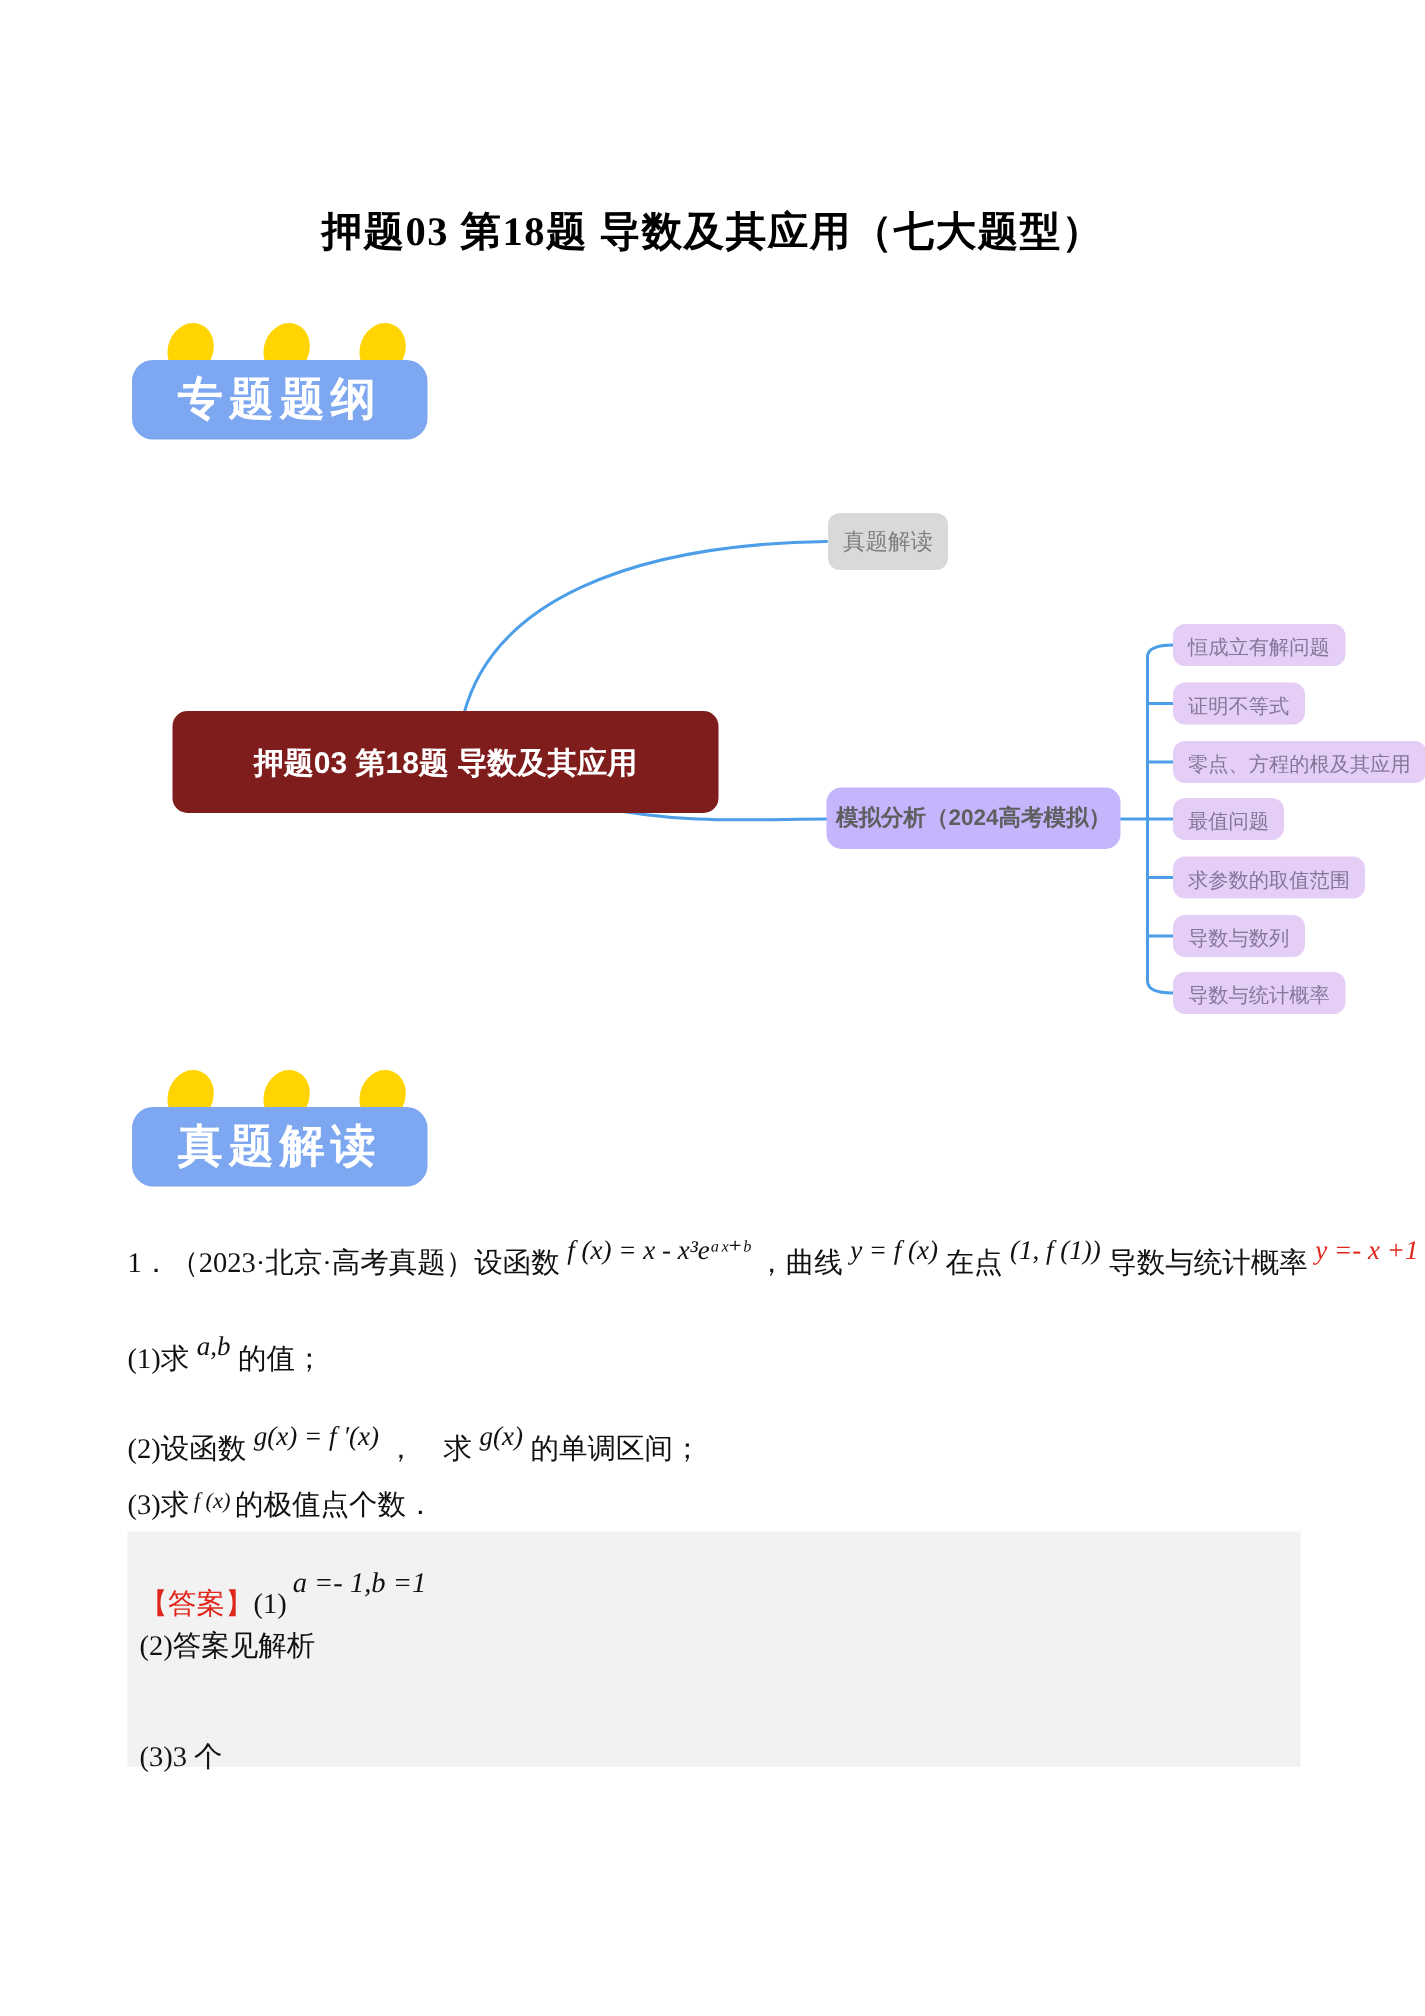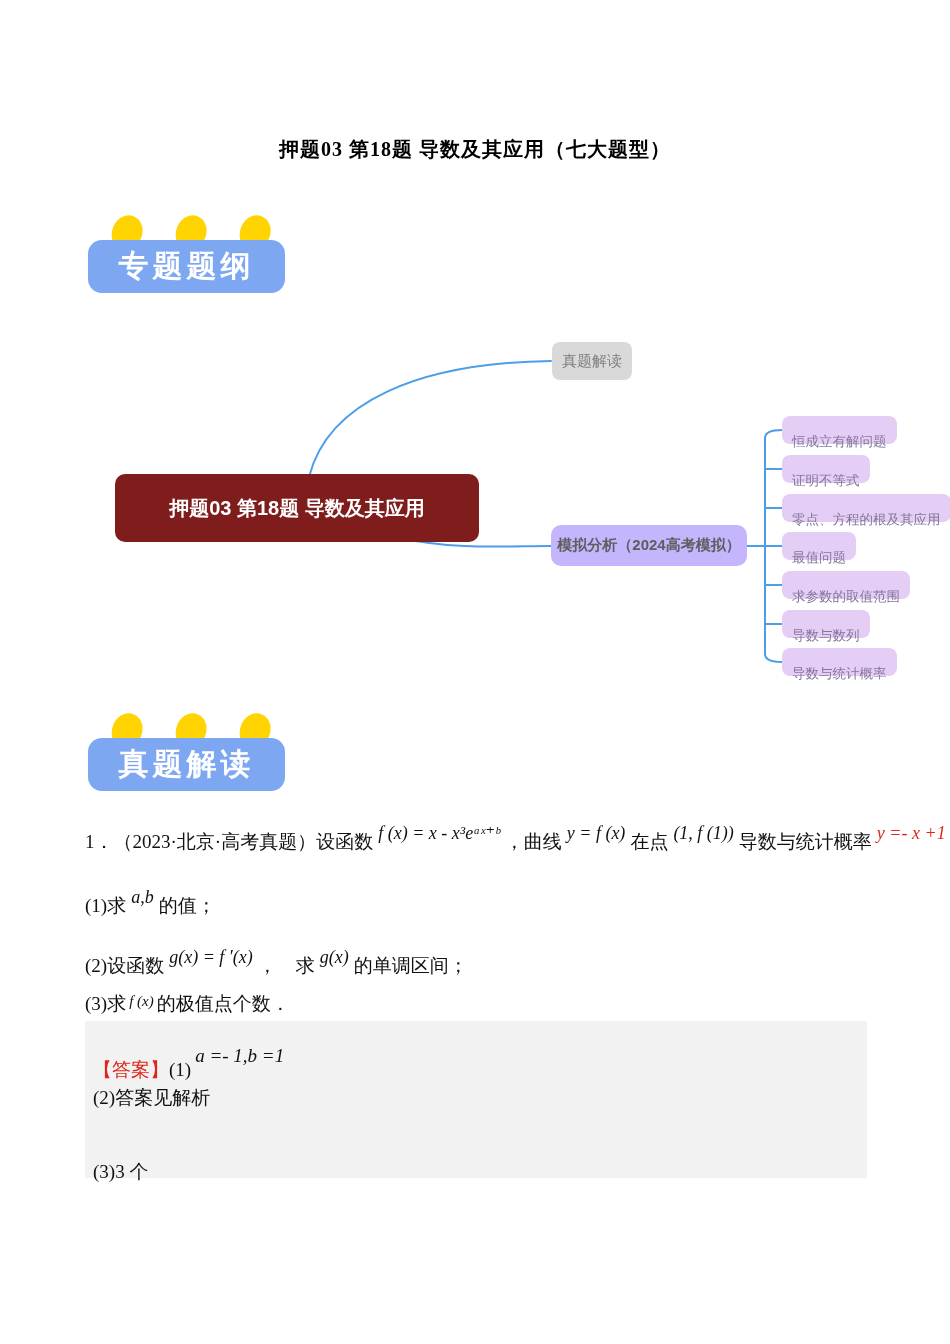--- a/index.html
+++ b/index.html
@@ -1,21 +1,21 @@
 <!DOCTYPE html>
 <html><head>
 <meta charset="utf-8">
 <style>
   html,body{margin:0;padding:0;background:#ffffff;}
   .page{position:relative;width:950px;height:1344px;background:#ffffff;overflow:hidden;
         font-family:"Liberation Serif","DejaVu Serif",serif;color:#111;}
 
   
   .doc-title{position:absolute;top:136px;left:0;width:100%;text-align:center;
-             font-size:20px;font-weight:bold;letter-spacing:1px;color:#000;}
+             font-size:27px;font-weight:bold;letter-spacing:1px;color:#000;}
 
   
   .badge{position:absolute;width:197px;height:65px;}
   .badge .dot{position:absolute;width:30px;height:36px;background:#ffd400;
               border-radius:50% 50% 48% 52%;top:-13px;transform:rotate(22deg);z-index:0;}
   .badge .dot.d1{left:24px;} .badge .dot.d2{left:88px;} .badge .dot.d3{left:152px;}
   .badge .box{position:absolute;left:0;top:0;right:0;bottom:0;background:#7da7f0;border-radius:14px;z-index:1;
               display:flex;align-items:center;justify-content:center;
               font-family:"Liberation Sans","DejaVu Sans",sans-serif;
               font-size:30px;font-weight:bold;color:#ffffff;letter-spacing:4px;margin-top:12px;}
@@ -26,21 +26,21 @@
   svg.links{position:absolute;left:0;top:0;width:950px;height:1344px;z-index:0;}
   .node{position:absolute;z-index:1;white-space:nowrap;box-sizing:border-box;
         font-family:"Liberation Sans","DejaVu Sans",sans-serif;}
   .node-root{left:115px;top:474px;width:364px;height:68px;background:#7f1d1d;color:#ffffff;
              border-radius:10px;font-size:20px;font-weight:600;
              display:flex;align-items:center;justify-content:center;}
   .node-gray{left:552px;top:342px;width:80px;height:38px;background:#d9d9d9;color:#7f7f7f;
              border-radius:8px;font-size:15px;display:flex;align-items:center;justify-content:center;}
   .node-pink{left:551px;top:525px;width:196px;height:41px;background:#c4b5fd;color:#5e5e5e;
              border-radius:10px;font-size:15px;display:flex;align-items:center;justify-content:center;font-weight:bold;}
-  .leaf{left:782px;height:28px;line-height:28px;padding:12px 10px;background:#e5cef5;color:#84769b;
+  .leaf{left:782px;height:28px;line-height:28px;padding:2px 10px;background:#e5cef5;color:#84769b;
         border-radius:8px;font-size:13.5px;}
 
   
   .p-line{position:absolute;left:85px;font-size:19px;color:#111;white-space:nowrap;line-height:26px;}
   .formula{font-style:italic;font-family:"Liberation Serif","DejaVu Serif",serif;
            font-size:18px;vertical-align:9px;margin:0 5px;}
   .formula.small{font-size:15px;vertical-align:4px;margin:0 3px;}
   .red{color:#e0251b;}
 
   

